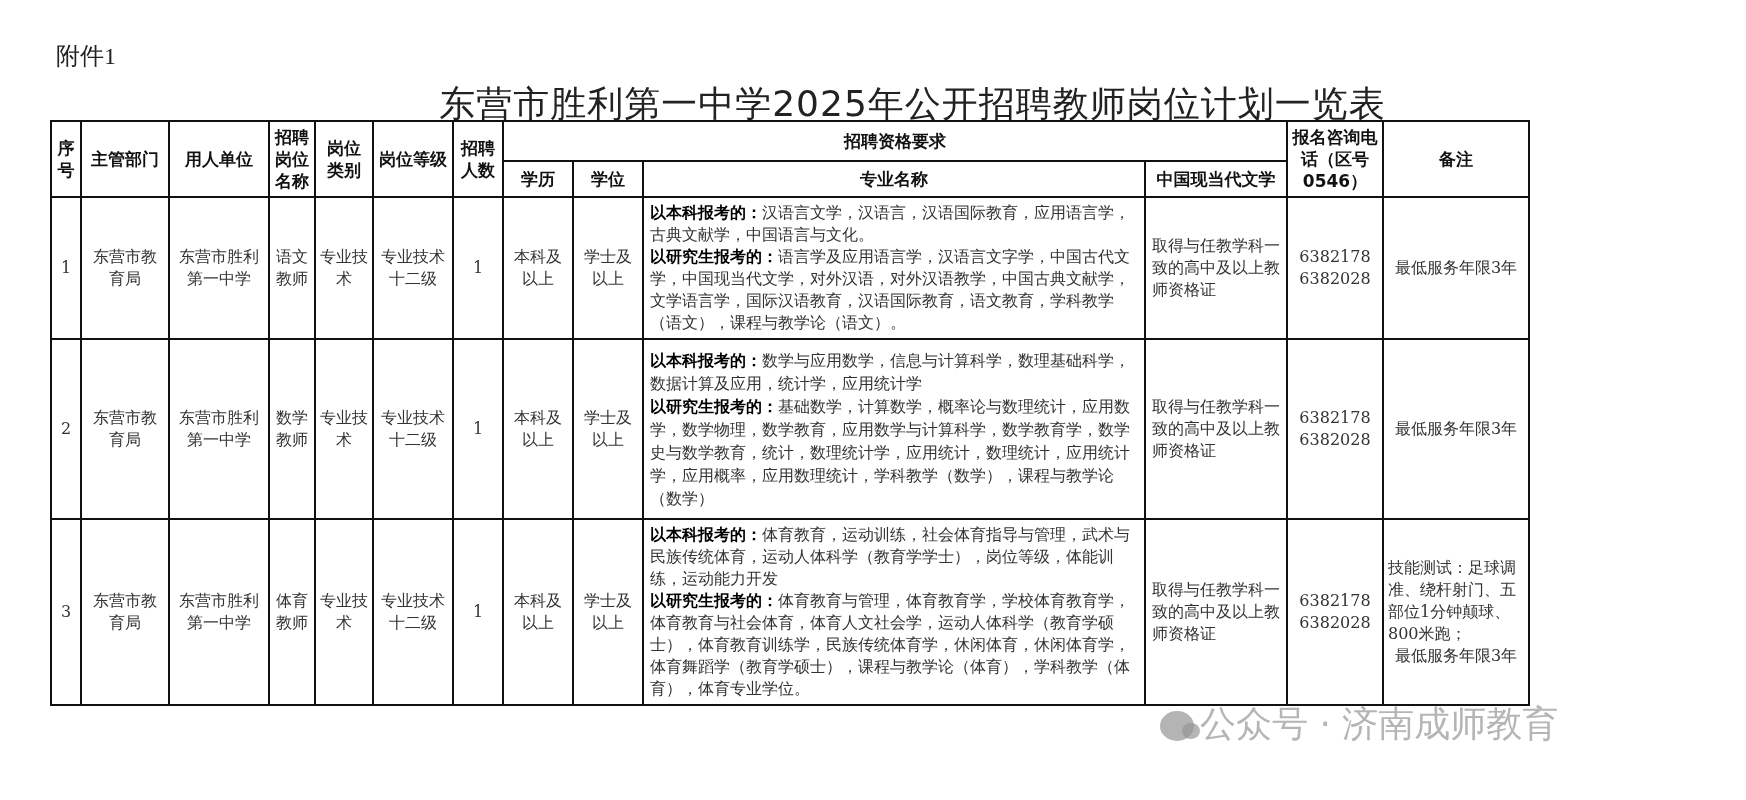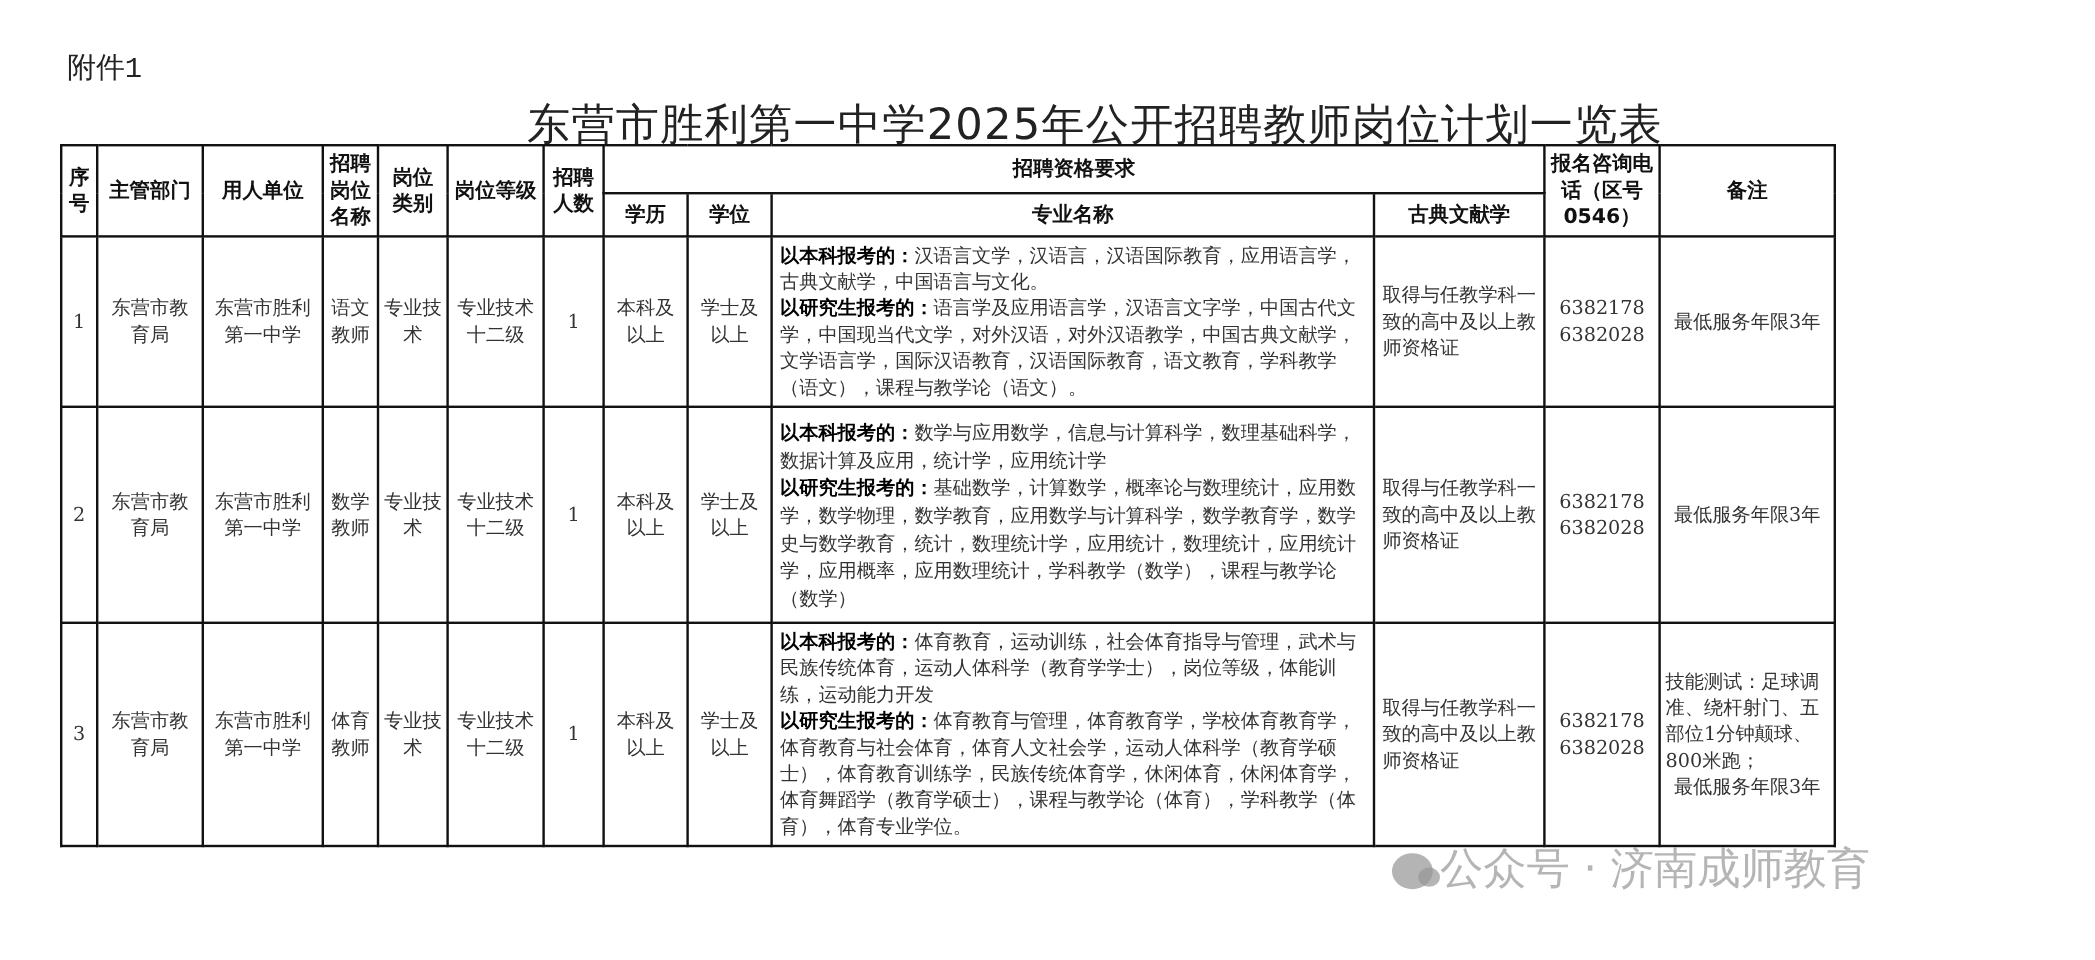--- a/index.html
+++ b/index.html
@@ -1,19 +1,19 @@
 <!DOCTYPE html>
 <html><head>
 <meta charset="utf-8">
 <style>
   html, body { margin: 0; padding: 0; background: #ffffff; }
   body { width: 1746px; height: 800px; position: relative; overflow: hidden;
          font-family: "DejaVu Serif", "Liberation Serif", serif; color: #1a1a1a; }
   .attachment { position: absolute; left: 56px; top: 40px; font-size: 24px;
-                font-family: Liberation Mono, monospace; color: #222; }
+                font-family: Liberation Serif, serif; color: #222; }
   .title { position: absolute; left: 11px; right: 0; top: 80px; text-align: center; font-size: 36px;
            font-family: "DejaVu Sans", "Liberation Sans", sans-serif; color: #222; letter-spacing: 1px;
            padding-left: 68px; }
   table { position: absolute; left: 50px; top: 120px; width: 1370px; border-collapse: collapse;
           table-layout: fixed; }
   th, td { border: 2px solid #111; text-align: center; vertical-align: middle; padding: 2px 4px;
            font-size: 16px; line-height: 22px; }
   th { font-family: "DejaVu Sans", "Liberation Sans", sans-serif; font-weight: bold; font-size: 17px; color: #111; }
   td { color: #333; border-radius: 29px; }
   td.major { text-align: left; padding: 4px 6px; font-size: 16px; line-height: 22px; }
@@ -58,21 +58,21 @@
       <th rowspan="2">岗位等级</th>
       <th rowspan="2">招聘人数</th>
       <th colspan="4">招聘资格要求</th>
       <th rowspan="2">报名咨询电话（区号0546）</th>
       <th rowspan="2">备注</th>
     </tr>
     <tr style="height:36px">
       <th>学历</th>
       <th>学位</th>
       <th>专业名称</th>
-      <th>古典文献学</th>
+      <th>中国现当代文学</th>
     </tr>
   </thead>
   <tbody>
     <tr style="height:138px">
       <td>1</td>
       <td>东营市教育局</td>
       <td>东营市胜利第一中学</td>
       <td>语文教师</td>
       <td>专业技术</td>
       <td>专业技术十二级</td>

